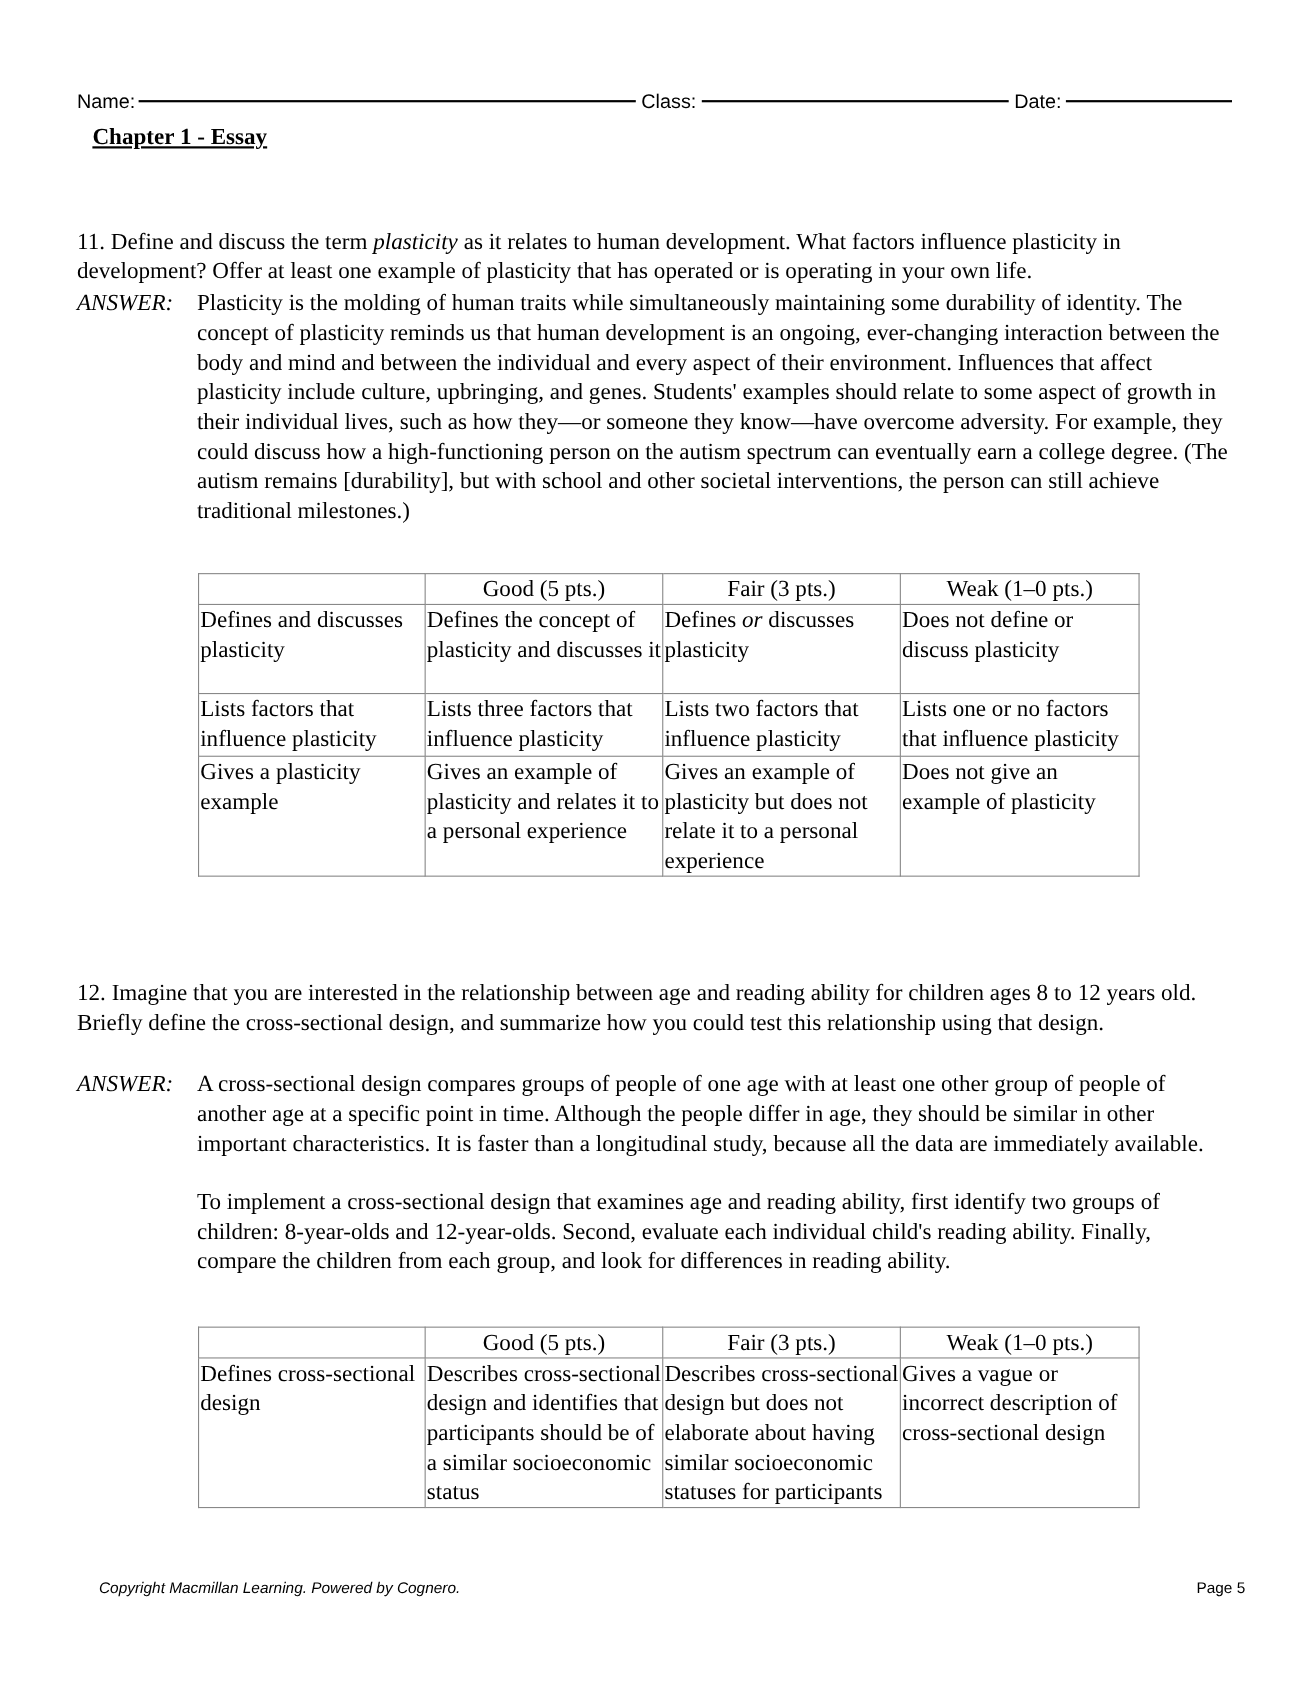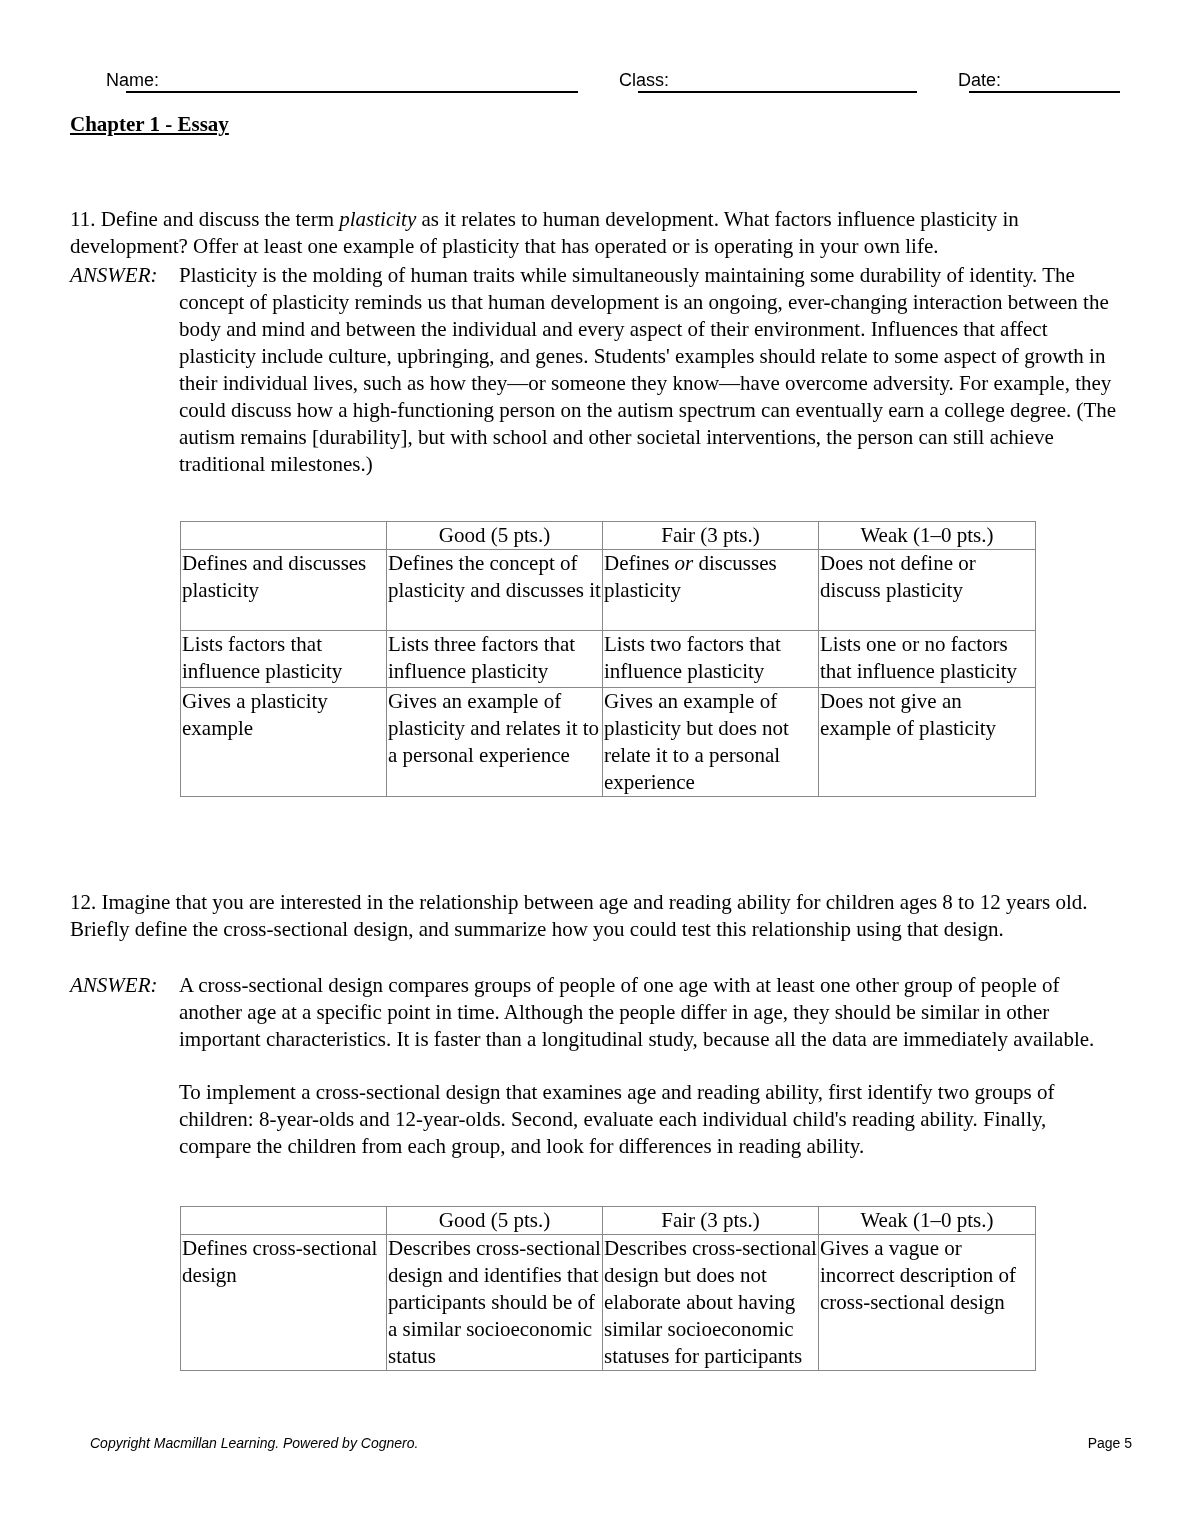--- a/index.html
+++ b/index.html
@@ -1,22 +1,22 @@
 <!DOCTYPE html>
 <html><head>
 <meta charset="utf-8">
 <style>
   html, body { margin: 0; padding: 0; background: #fff; }
   body { width: 1190px; height: 1540px; position: relative; overflow: hidden;
          font-family: "Liberation Serif", serif; color: #000; }
   .sans { font-family: "Liberation Sans", sans-serif; }
   .header { position: absolute; top: 70px; left: 70px; width: 1050px; height: 24px; font-size: 18px; }
-  .hdr-label { position: absolute; top: 0; margin-left: 36px; }
+  .hdr-label { position: absolute; top: 12px; }
   .hdr-line { position: absolute; top: 21px; border-bottom: 2px solid #000; height: 0; }
-  .title { position: absolute; top: 112px; left: 70px; font-size: 21px; font-weight: bold; text-decoration: underline; }
+  .title { position: absolute; top: 112px; left: 84px; font-size: 21px; font-weight: bold; text-decoration: underline; }
   .q { position: absolute; left: 70px; width: 1050px; font-size: 21px; line-height: 27px; }
   .ans { position: absolute; left: 70px; width: 1050px; font-size: 21px; line-height: 27px; }
   .ans-label { position: absolute; left: 0; top: 0; font-style: italic; }
   .ans-text { position: absolute; left: 109px; top: 0; width: 940px; }
   .ans-text p { margin: 0; }
   table.rubric { position: absolute; left: 180px; width: 855px; border-collapse: collapse;
                  font-size: 21px; line-height: 27px; table-layout: fixed; padding-left: 17px; }
   table.rubric td { border: 1.5px solid #888; vertical-align: top; padding: 0 1px; }
   table.rubric tr.head td { text-align: center; }
   .footer-left { position: absolute; top: 1435px; left: 90px; font-size: 14px; font-style: italic; }

